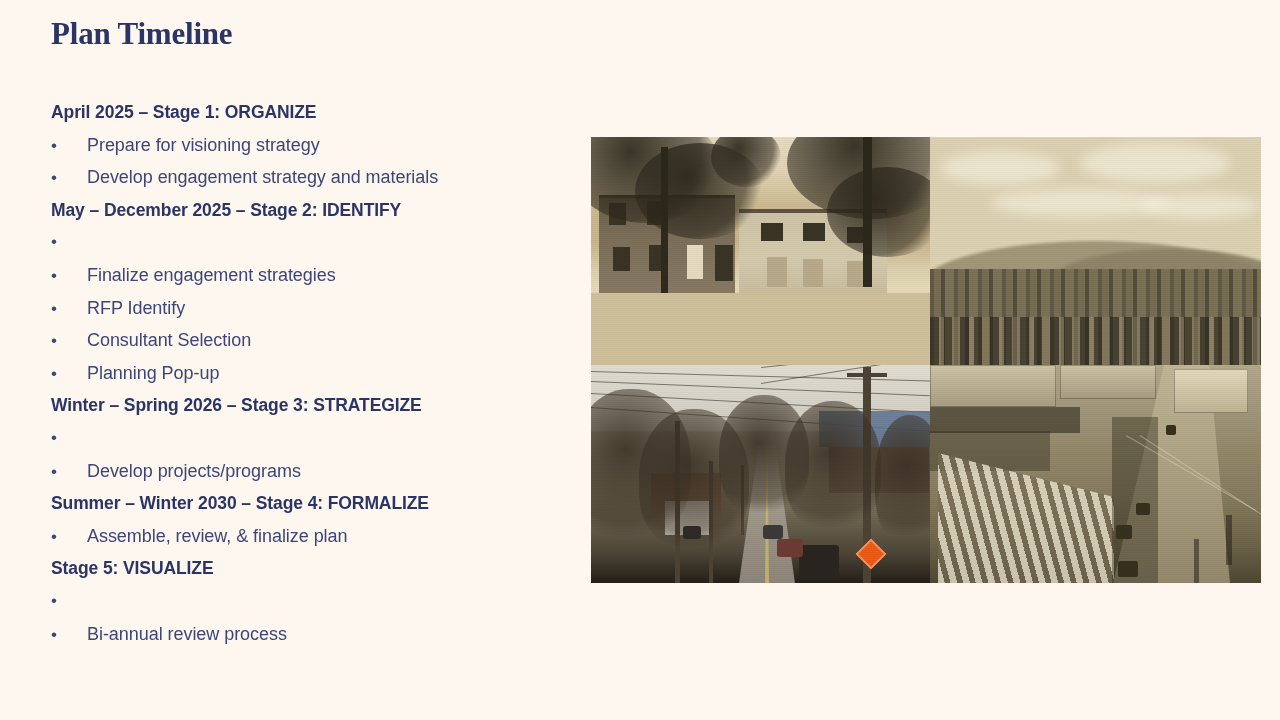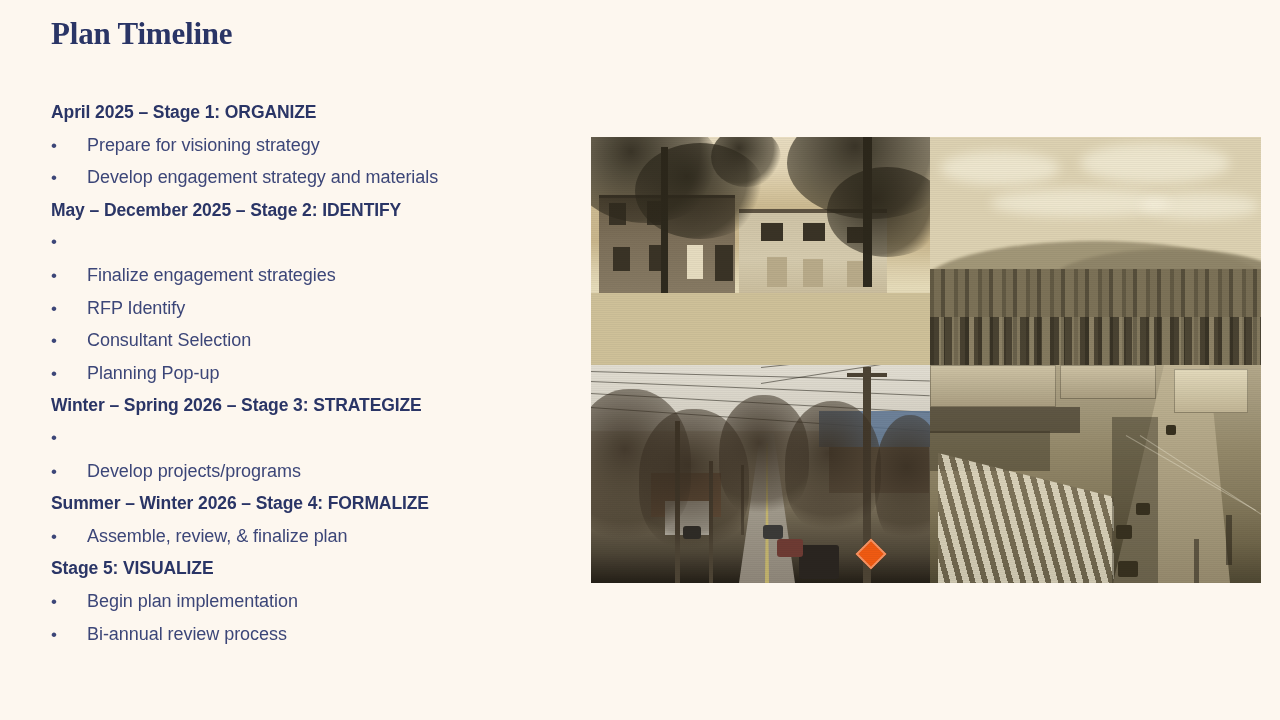--- a/index.html
+++ b/index.html
@@ -321,30 +321,29 @@
 
     <div class="stage-heading">Winter – Spring 2026 – Stage 3: STRATEGIZE</div>
     <div class="bullet-row">
       <span class="bullet-mark">•</span>
     </div>
     <div class="bullet-row">
       <span class="bullet-mark">•</span>
       <span class="bullet-text">Develop projects/programs</span>
     </div>
 
-    <div class="stage-heading">Summer – Winter 2026 – Stage 4: FORMALIZE</div>
+    <div class="stage-heading">Summer – Winter 2030 – Stage 4: FORMALIZE</div>
     <div class="bullet-row">
       <span class="bullet-mark">•</span>
       <span class="bullet-text">Assemble, review, &amp; finalize plan</span>
     </div>
 
     <div class="stage-heading">Stage 5: VISUALIZE</div>
     <div class="bullet-row">
       <span class="bullet-mark">•</span>
-      <span class="bullet-text">Begin plan implementation</span>
     </div>
     <div class="bullet-row">
       <span class="bullet-mark">•</span>
       <span class="bullet-text">Bi-annual review process</span>
     </div>
 
   </div>
 
   <div class="photo-frame">
 

